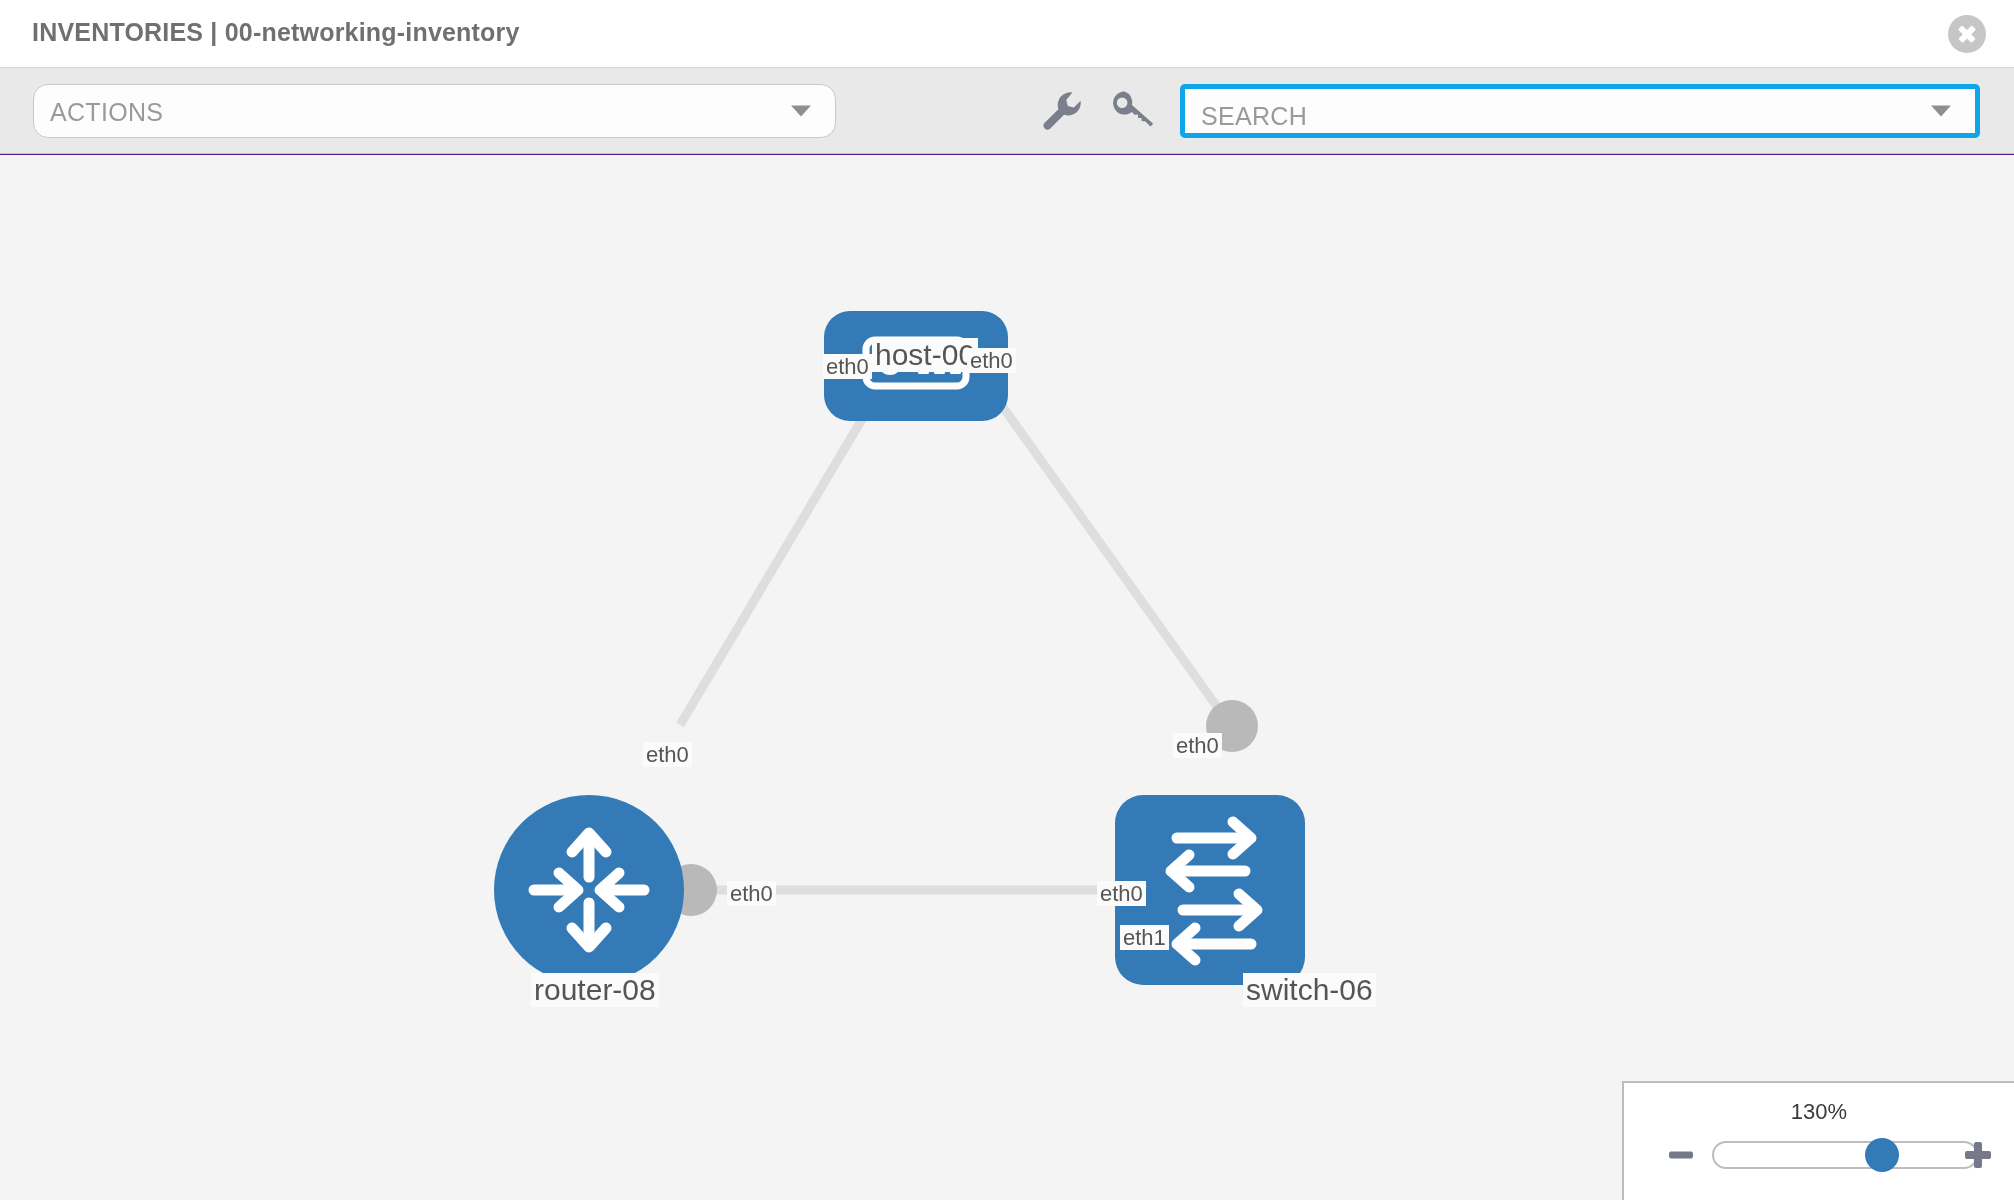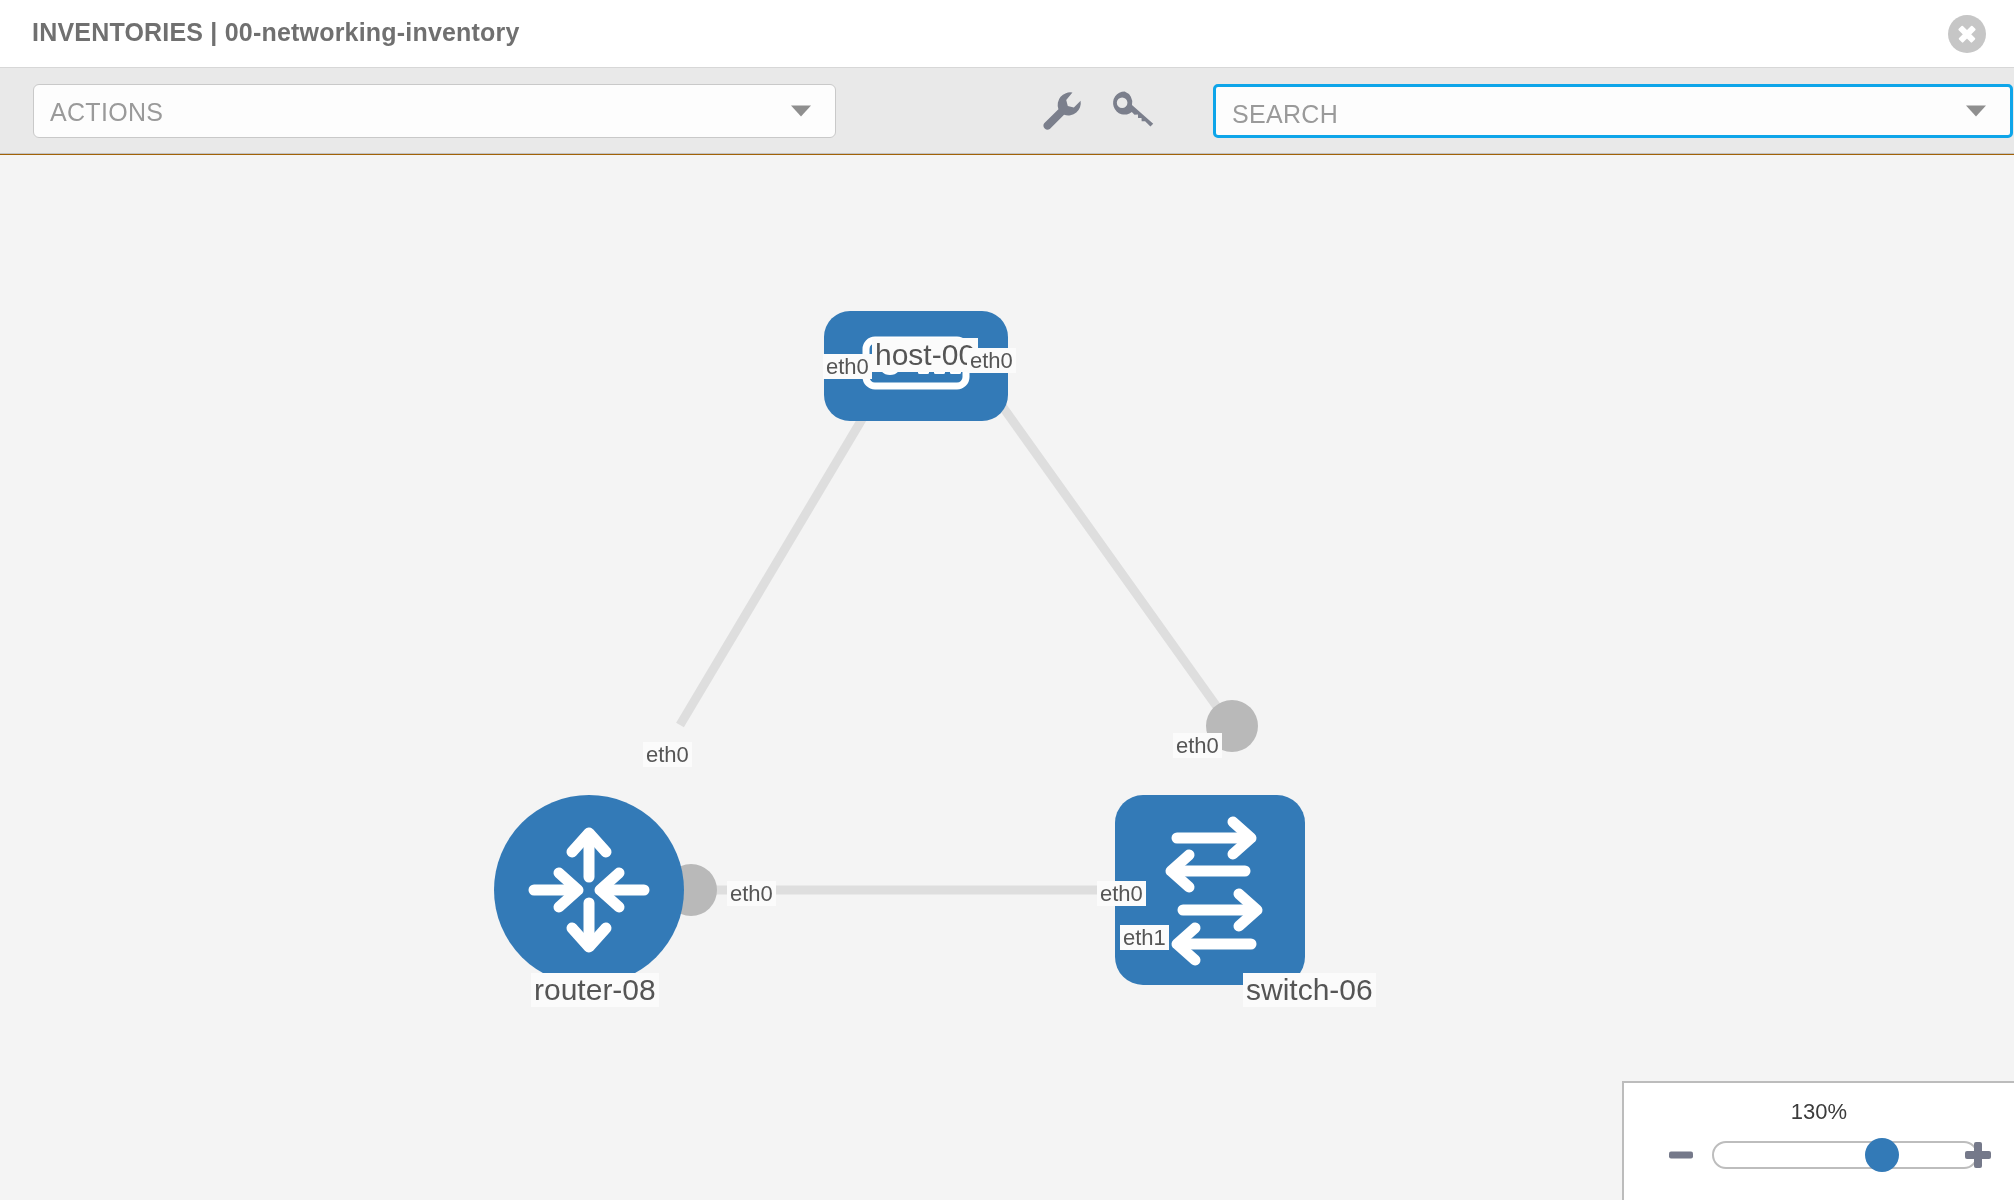--- a/index.html
+++ b/index.html
@@ -3,21 +3,21 @@
 <meta charset="utf-8">
 <style>
   * { box-sizing: border-box; margin: 0; padding: 0; }
   html, body {
     width: 2014px; height: 1200px;
     background: #f5f5f5;
     font-family: "Liberation Sans", sans-serif;
     overflow: hidden;
   }
 
-  #app { position: relative; width: 2014px; height: 1132px; background: #a16207; }
+  #app { position: relative; width: 2014px; height: 1132px; background: #4c1d95; }
 
   
   .titlebar {
     position: absolute; left: 0; top: 0; width: 2014px; height: 68px;
     background: #ffffff;
     border-bottom: 1px solid #d7d7d7;
   }
   .title-text {
     position: absolute; left: 32px; top: 18px;
     font-size: 25px; font-weight: bold;
@@ -41,45 +41,45 @@
   .toolbar {
     position: absolute; left: 0; top: 68px; width: 2014px; height: 86px;
     background: #e9e9e9;
     border-bottom: 1px solid #c3c3c3;
   }
   .actions-select {
     position: absolute; left: 33px; top: 16px;
     width: 803px; height: 54px;
     background: #fdfdfd;
     border: 1px solid #c9c9c9;
-    border-radius: 6px;
+    border-radius: 15px;
   }
   .actions-select .label {
     position: absolute; left: 16px; top: 13px;
     font-size: 25px; color: #9a9a9a; letter-spacing: 0.3px;
   }
   .caret {
     position: absolute; right: 24px; top: 50%; transform: translateY(-50%);
     width: 0; height: 0;
     border-left: 10px solid transparent;
     border-right: 10px solid transparent;
     border-top: 11px solid #8f8f8f;
   }
   .tool-icon {
     position: absolute; top: 18px; width: 50px; height: 50px; cursor: pointer;
   }
   .tool-icon svg { display: block; width: 100%; height: 100%; }
   #wrench-btn { left: 1037px; }
   #key-btn    { left: 1104px; }
 
   .search-box {
-    position: absolute; left: 1213px; top: 16px;
+    position: absolute; left: 1180px; top: 16px;
     width: 800px; height: 54px;
     background: #fdfdfd;
-    border: 3px solid #0ea5e9;
+    border: 5px solid #0ea5e9;
     border-radius: 5px;
   }
   .search-box .label {
     position: absolute; left: 16px; top: 13px;
     font-size: 25px; color: #9a9a9a; letter-spacing: 0.3px;
   }
 
   
   .canvas {
     position: absolute; left: 0; top: 155px;

